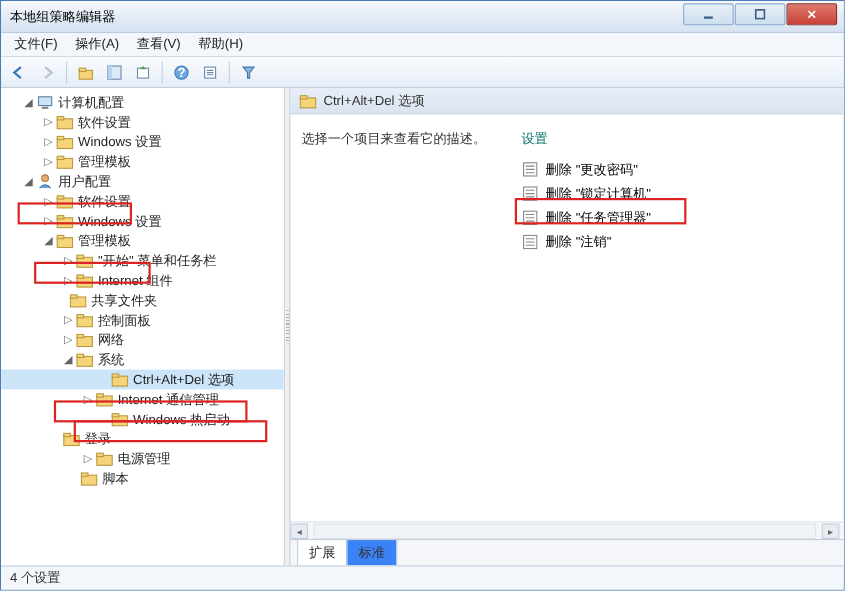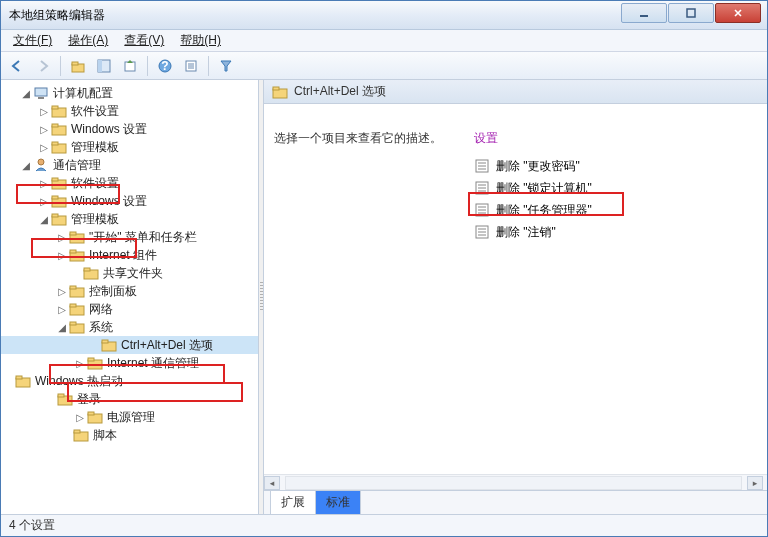--- a/index.html
+++ b/index.html
@@ -7,21 +7,21 @@
 
 .window { width: 768px; height: 537px; border: 1px solid #4a7bb5; display: flex; flex-direction: column; background: #f0f0f0; }
 
 .titlebar { height: 29px; background: linear-gradient(to bottom, #f7f9fc 0%, #e4ecf7 50%, #d6e2f1 100%); display: flex; align-items: center; padding-left: 8px; border-bottom: 1px solid #b8c9dd; }
 .win-btn { width: 46px; height: 20px; margin-top: -5px; display: inline-flex; align-items: center; justify-content: center; }
 .win-min, .win-max { background: linear-gradient(#e8eef6,#cddff0); border: 1px solid #8aa9ce; border-radius: 2px; margin-right: 1px; }
 .win-close { width: 46px; height: 20px; background: linear-gradient(#e07a6f,#c84136); border: 1px solid #8b2f26; border-radius: 2px; margin-right: 6px; }
 .win-btn svg { display: block; }
 
 .menubar { height: 22px; background: #f3f6fb; display: flex; align-items: center; padding-left: 4px; border-bottom: 1px solid #d0d7e5; }
-.menu-item { padding: 2px 8px; color: #222; cursor: default; text-decoration: underline; }
+.menu-item { padding: 2px 8px; color: #222; cursor: default; }
 
 .toolbar { height: 28px; background: linear-gradient(#f9fbfd,#e7eef8); border-bottom: 1px solid #c4cfde; display: flex; align-items: center; padding: 0 4px; gap: 2px; }
 .tbtn { width: 24px; height: 24px; display: inline-flex; align-items: center; justify-content: center; border: 1px solid transparent; }
 .tdiv { width: 1px; height: 20px; background: #c4cfde; margin: 0 3px; }
 
 .body-area { flex: 1; display: flex; background: #fff; }
 
 .tree-panel { width: 258px; border-right: 1px solid #c4cfde; overflow: auto; padding: 4px 0; position: relative; }
 .splitter { width: 5px; background: #f0f0f0; border-right: 1px solid #c4cfde; cursor: col-resize; position: relative; }
 .splitter::after { content:""; position:absolute; left:1px; top:50%; width:3px; height:30px; transform:translateY(-50%); background: repeating-linear-gradient(#b0b0b0 0 1px, transparent 1px 3px); }
@@ -32,24 +32,24 @@
 .tree-row .label { color: #222; }
 .tree-row.selected { background: #cce4f7; }
 .tree-row.selected .label { }
 
 .folder-icon svg, .icon svg { display:block; }
 
 .red-box { position: absolute; border: 2px solid #d22; pointer-events: none; }
 
 .right-panel { flex: 1; display: flex; flex-direction: column; }
 .rp-header { height: 24px; background: linear-gradient(#e8eef7,#d9e4f1); border-bottom: 1px solid #c4cfde; display: flex; align-items: center; padding-left: 8px; gap: 6px; color: #333; }
-.rp-body { flex: 1; display: flex; position: relative; padding: 26px 0 0 0; }
+.rp-body { flex: 1; display: flex; position: relative; padding: 14px 0 0 0; }
 .rp-desc { width: 200px; padding: 0 10px; color: #333; }
 .rp-list { flex: 1; padding: 0 10px; position: relative; }
-.rp-list-header { color: #a21caf; margin-bottom: 8px; }
+.rp-list-header { color: #0f766e; margin-bottom: 8px; }
 .setting-row { display: flex; align-items: center; height: 22px; gap: 6px; }
 .setting-row .si { width: 16px; height: 16px; display:inline-flex; align-items:center; justify-content:center; }
 .red-box2 { position:absolute; border:2px solid #d22; pointer-events:none; }
 
 .rp-tabs { height: 24px; border-top: 1px solid #c4cfde; display: flex; align-items: flex-end; padding-left: 6px; background: #f4f6fa; }
 .rp-tab { padding: 3px 10px; border: 1px solid #c4cfde; border-bottom: none; background: #fff; margin-right: -1px; font-size: 12px; color: #333; }
 .rp-tab.inactive { background: #3b82f6; }
 
 .rp-scroll { height: 16px; border-top: 1px solid #e0e4ea; background: #f4f6fa; display:flex; align-items:center; justify-content:flex-end; padding-right:4px; gap:3px; }
 .sbtn { width:16px; height:14px; background:#e7ecf3; border:1px solid #c4cfde; display:inline-flex; align-items:center; justify-content:center; font-size:9px; color:#666; }
@@ -190,21 +190,21 @@
         </div>
 
       <div class="tree-row" style="padding-left:18px">
         <span class="toggle">◢</span>
         <span class="icon">
             <svg width="16" height="16">
               <circle cx="8" cy="5" r="3" fill="#e8b070" stroke="#a87840"></circle>
               <path d="M3 14 Q8 8 13 14" fill="#6fa0d0" stroke="#3b78b5"></path>
             </svg>
           </span>
-        <span class="label">通信管理</span>
+        <span class="label">用户配置</span>
       </div>
       <div class="tree-row" style="padding-left:36px">
           <span class="toggle">▷</span>
           <span class="icon">
             <svg width="16" height="16">
               <rect x="1" y="5" width="14" height="9" class="folder-closed"></rect>
               <rect x="1" y="3" width="6" height="3" class="folder-closed"></rect>
             </svg>
           </span>
           <span class="label">软件设置</span>
@@ -243,21 +243,21 @@
       <div class="tree-row" style="padding-left:54px">
           <span class="toggle">▷</span>
           <span class="icon">
             <svg width="16" height="16">
               <rect x="1" y="5" width="14" height="9" class="folder-closed"></rect>
               <rect x="1" y="3" width="6" height="3" class="folder-closed"></rect>
             </svg>
           </span>
           <span class="label">Internet 组件</span>
         </div>
-      <div class="tree-row" style="padding-left:68px">
+      <div class="tree-row" style="padding-left:48px">
           <span class="toggle"></span>
           <span class="icon">
             <svg width="16" height="16">
               <rect x="1" y="5" width="14" height="9" class="folder-closed"></rect>
               <rect x="1" y="3" width="6" height="3" class="folder-closed"></rect>
             </svg>
           </span>
           <span class="label">共享文件夹</span>
         </div>
       <div class="tree-row" style="padding-left:54px">
@@ -304,21 +304,21 @@
       <div class="tree-row" style="padding-left:72px">
           <span class="toggle">▷</span>
           <span class="icon">
             <svg width="16" height="16">
               <rect x="1" y="5" width="14" height="9" class="folder-closed"></rect>
               <rect x="1" y="3" width="6" height="3" class="folder-closed"></rect>
             </svg>
           </span>
           <span class="label">Internet 通信管理</span>
         </div>
-      <div class="tree-row" style="">
+      <div class="tree-row" style="padding-left:86px">
           <span class="toggle"></span>
           <span class="icon">
             <svg width="16" height="16">
               <rect x="1" y="5" width="14" height="9" class="folder-closed"></rect>
               <rect x="1" y="3" width="6" height="3" class="folder-closed"></rect>
             </svg>
           </span>
           <span class="label">Windows 热启动</span>
         </div>
       <div class="tree-row" style="padding-left:42px">

